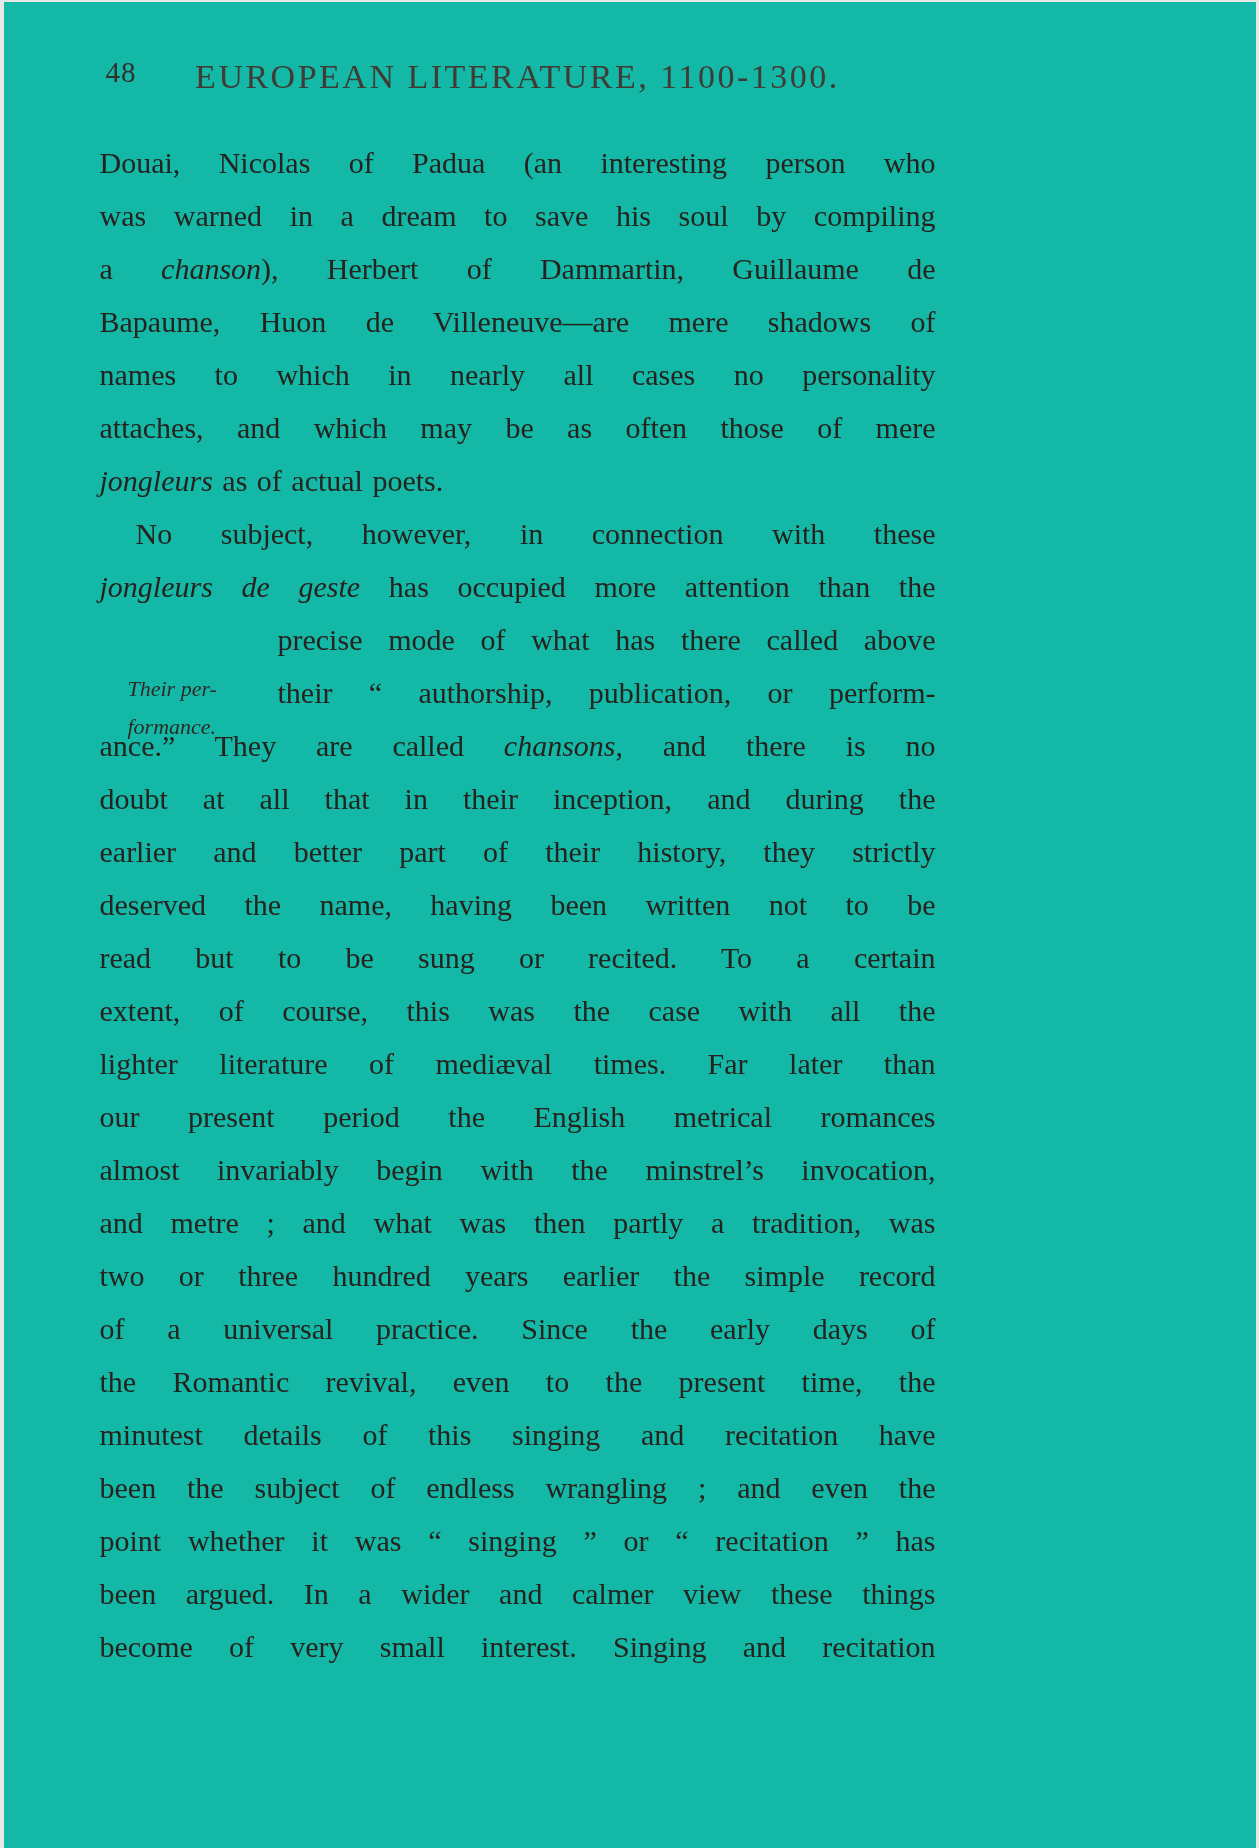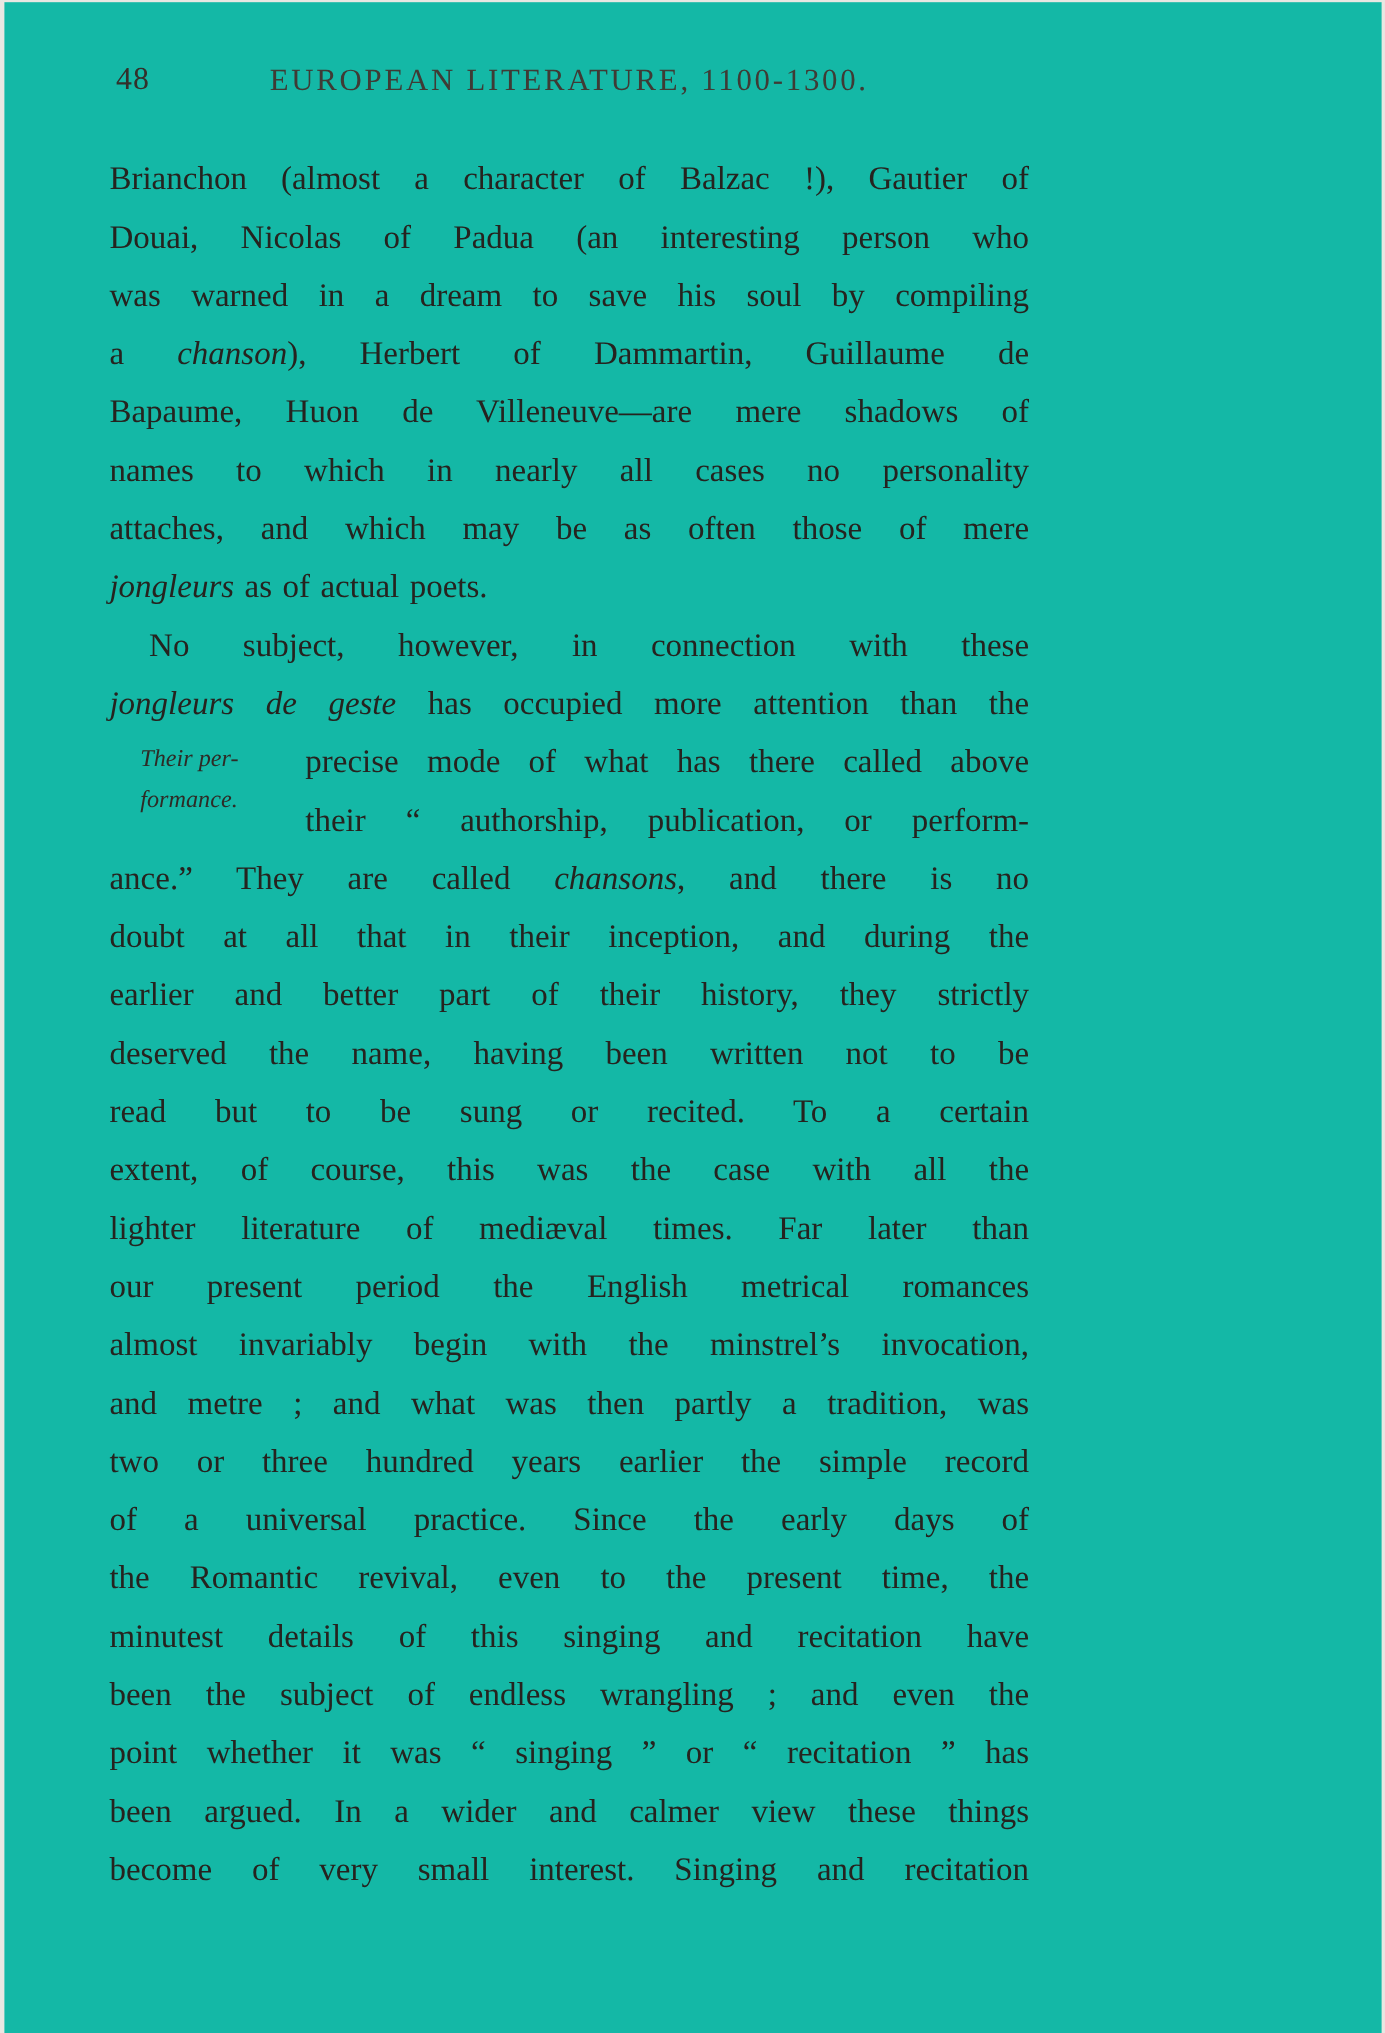--- a/index.html
+++ b/index.html
@@ -19,21 +19,21 @@
   }
   
   .page-header {
     position: absolute;
     top: 56px;
     left: 96px;
     width: 836px;
     text-align: center;
   }
   .running-title {
-    font-size: 28px;
+    font-size: 34px;
     letter-spacing: 2.5px;
     color: #3f3b35;
     white-space: nowrap;
   }
   .page-number {
     position: absolute;
     left: 6px;
     top: -2px;
     font-size: 29px;
     letter-spacing: 1px;
@@ -82,21 +82,20 @@
     <span class="running-title">EUROPEAN LITERATURE, 1100-1300.</span>
   </header>
 
   <main class="page-body">
     <aside class="sidenote">
       <div>Their per-</div>
       <div>formance.</div>
     </aside>
 
   <div class="paragraph">
-        <div class="line">Brianchon (almost a character of Balzac !), Gautier of</div>
         <div class="line">Douai, Nicolas of Padua (an interesting person who</div>
         <div class="line">was warned in a dream to save his soul by compiling</div>
         <div class="line">a <i>chanson</i>), Herbert of Dammartin, Guillaume de</div>
         <div class="line">Bapaume, Huon de Villeneuve—are mere shadows of</div>
         <div class="line">names to which in nearly all cases no personality</div>
         <div class="line">attaches, and which may be as often those of mere</div>
         <div class="line noj"><i>jongleurs</i> as of actual poets.</div>
       </div>
       <div class="paragraph">
         <div class="line indent-first">No subject, however, in connection with these</div>

